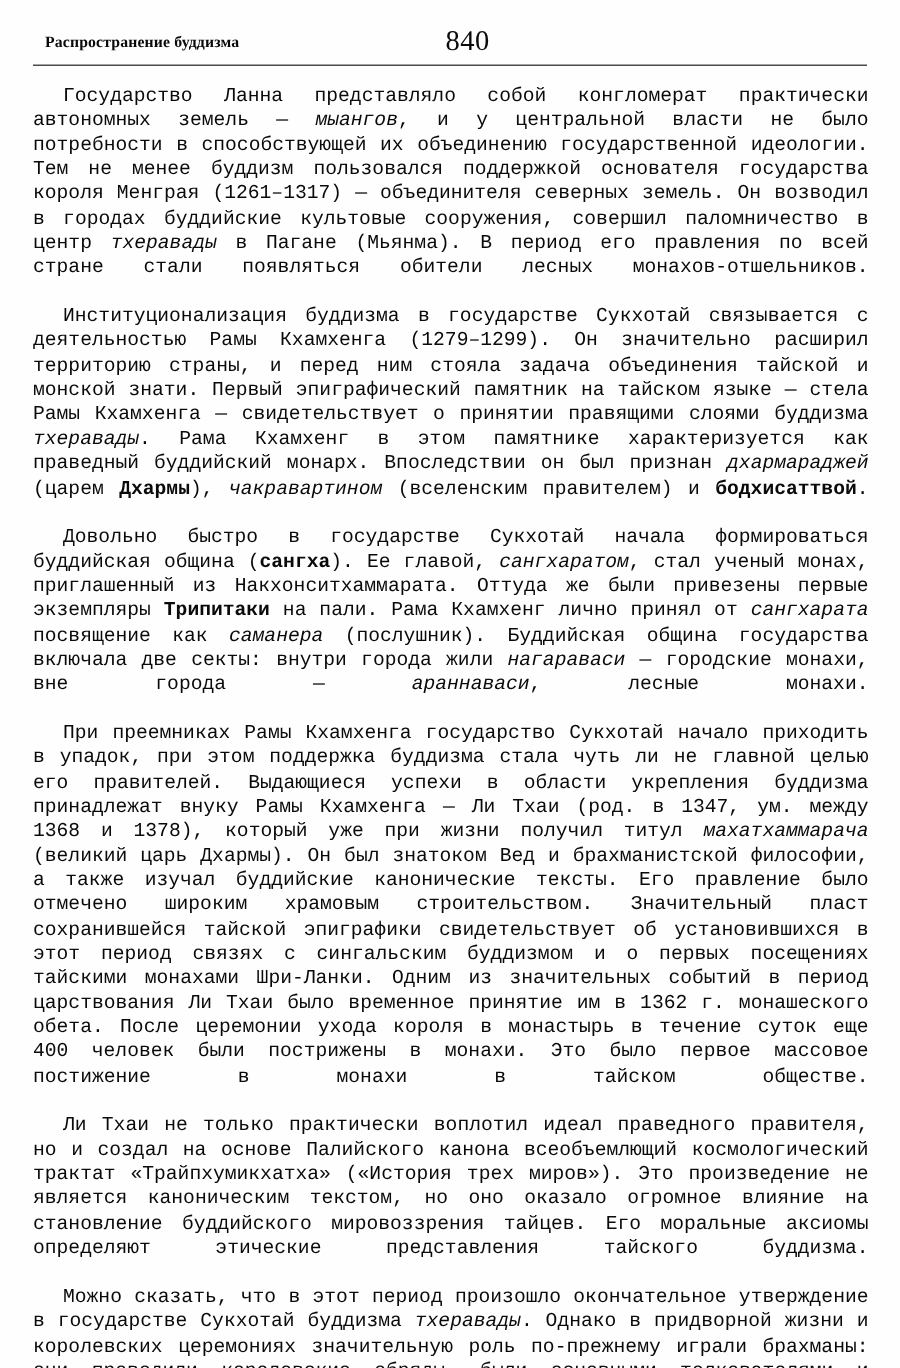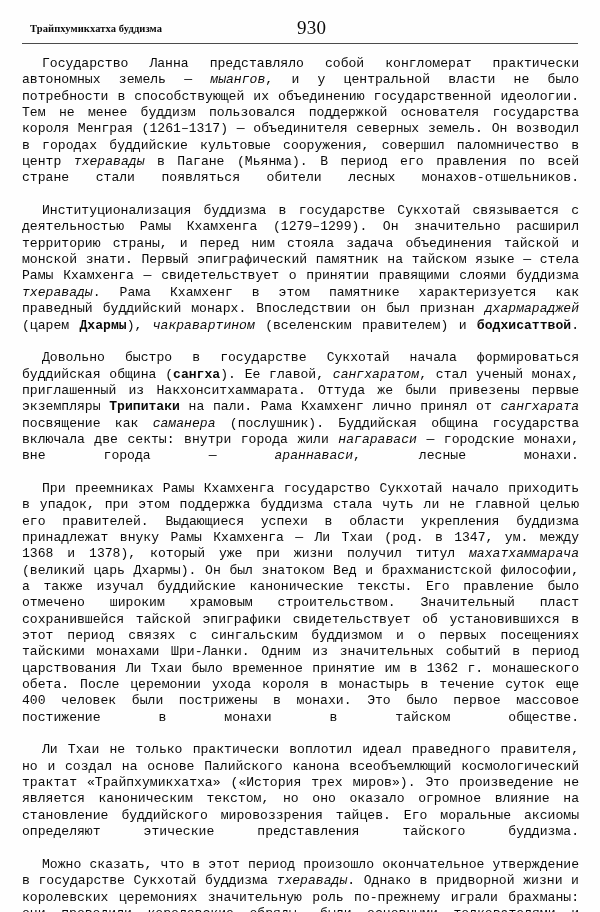--- a/index.html
+++ b/index.html
@@ -89,22 +89,22 @@
   }
   i, .it { font-style: italic; }
   b, .bd { font-weight: bold; }
 </style>
 </head>
 <body>
 
 <div class="page">
 
   <div class="running-head">
-    <span class="rh-title">Трайпхумикхатха буддизма</span>
-    <span class="rh-folio">930</span>
+    <span class="rh-title">Распространение буддизма</span>
+    <span class="rh-folio">840</span>
   </div>
 
   <div class="head-rule"></div>
 
   <div class="textblock" id="textblock">
       <p class="ind full"><span>Государство Ланна представляло собой конгломерат практически автономных земель — </span><i>мыангов</i><span>, и у центральной власти не было потребности в способствующей их объединению государственной идеологии. Тем не менее буддизм пользовался поддержкой основателя государства короля Менграя (1261–1317) — объединителя северных земель. Он возводил в городах буддийские культовые сооружения, совершил паломничество в центр </span><i>тхеравады</i><span> в Пагане (Мьянма). В период его правления по всей стране стали появляться обители лесных монахов-отшельников.</span></p>
       <p class="ind full"><span>Институционализация буддизма в государстве Сукхотай связывается с деятельностью Рамы Кхамхенга (1279–1299). Он значительно расширил территорию страны, и перед ним стояла задача объединения тайской и монской знати. Первый эпиграфический памятник на тайском языке — стела Рамы Кхамхенга — свидетельствует о принятии правящими слоями буддизма </span><i>тхеравады</i><span>. Рама Кхамхенг в этом памятнике характеризуется как праведный буддийский монарх. Впоследствии он был признан </span><i>дхармараджей</i><span> (царем </span><b>Дхармы</b><span>), </span><i>чакравартином</i><span> (вселенским правителем) и </span><b>бодхисаттвой</b><span>.</span></p>
       <p class="ind full"><span>Довольно быстро в государстве Сукхотай начала формироваться буддийская община (</span><b>сангха</b><span>). Ее главой, </span><i>сангхаратом</i><span>, стал ученый монах, приглашенный из Накхонситхаммарата. Оттуда же были привезены первые экземпляры </span><b>Трипитаки</b><span> на пали. Рама Кхамхенг лично принял от </span><i>сангхарата</i><span> посвящение как </span><i>саманера</i><span> (послушник). Буддийская община государства включала две секты: внутри города жили </span><i>нагараваси</i><span> — городские монахи, вне города — </span><i>араннаваси</i><span>, лесные монахи.</span></p>
       <p class="ind full"><span>При преемниках Рамы Кхамхенга государство Сукхотай начало приходить в упадок, при этом поддержка буддизма стала чуть ли не главной целью его правителей. Выдающиеся успехи в области укрепления буддизма принадлежат внуку Рамы Кхамхенга — Ли Тхаи (род. в 1347, ум. между 1368 и 1378), который уже при жизни получил титул </span><i>махатхаммарача</i><span> (великий царь Дхармы). Он был знатоком Вед и брахманистской философии, а также изучал буддийские канонические тексты. Его правление было отмечено широким храмовым строительством. Значительный пласт сохранившейся тайской эпиграфики свидетельствует об установившихся в этот период связях с сингальским буддизмом и о первых посещениях тайскими монахами Шри-Ланки. Одним из значительных событий в период царствования Ли Тхаи было временное принятие им в 1362 г. монашеского обета. После церемонии ухода короля в монастырь в течение суток еще 400 человек были пострижены в монахи. Это было первое массовое постижение в монахи в тайском обществе.</span></p>
       <p class="ind full"><span>Ли Тхаи не только практически воплотил идеал праведного правителя, но и создал на основе Палийского канона всеобъемлющий космологический трактат «Трайпхумикхатха» («История трех миров»). Это произведение не является каноническим текстом, но оно оказало огромное влияние на становление буддийского мировоззрения тайцев. Его моральные аксиомы определяют этические представления тайского буддизма.</span></p>

